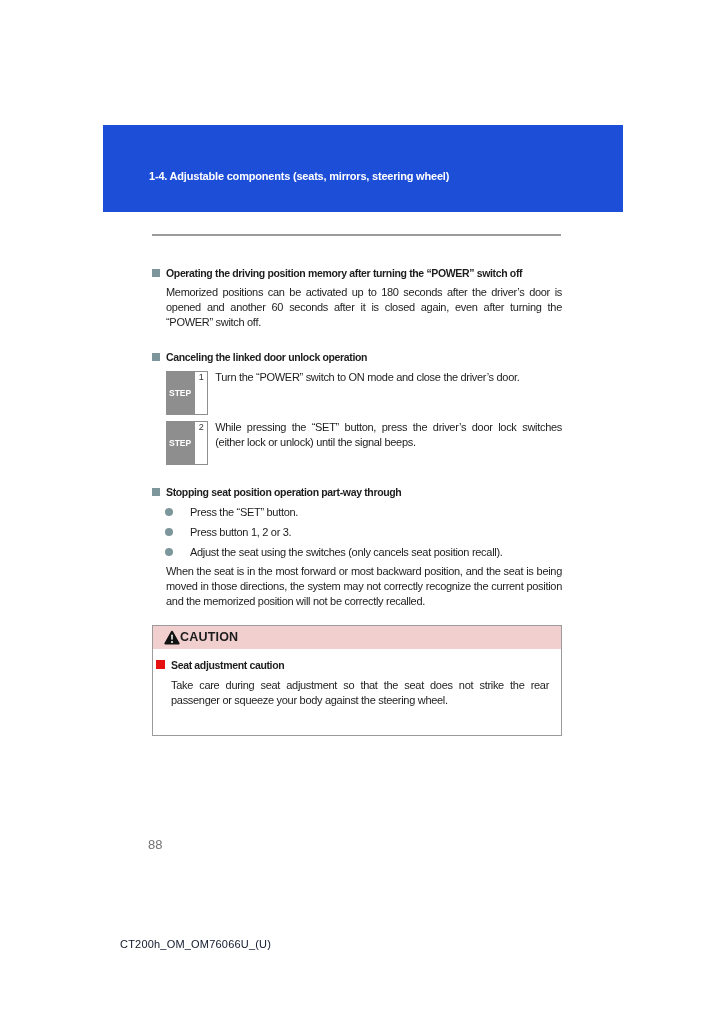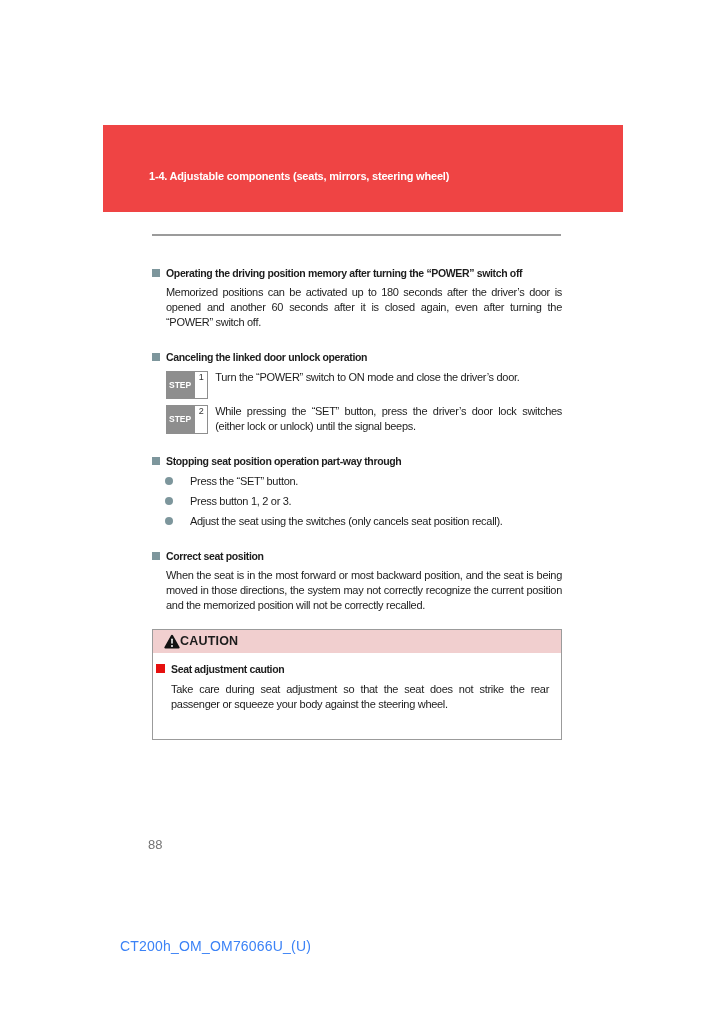--- a/index.html
+++ b/index.html
@@ -2,42 +2,42 @@
 <html><head>
 <meta charset="utf-8">
 <style>
   * { margin:0; padding:0; box-sizing:border-box; }
   html,body { width:728px; height:1030px; background:#ffffff;
     font-family:"Liberation Sans", sans-serif; color:#1d1d1d; }
   body { position:relative; overflow:hidden; }
 
   
   .banner { position:absolute; left:103px; top:125px; width:520px; height:87px;
-    background:#ef4444; }
+    background:#1d4ed8; }
   .banner-text { position:absolute; left:46px; top:45px; color:#ffffff;
     font-size:11px; font-weight:bold; letter-spacing:-0.2px; white-space:nowrap; }
 
   
   .rule { position:absolute; left:152px; top:234px; width:409px; height:2px;
     background:#9b9b9b; }
 
   
   .content { position:absolute; left:152px; top:246px; width:410px;
     font-size:11px; line-height:15px; letter-spacing:-0.3px; }
 
   .sec-heading { display:flex; align-items:flex-start; gap:6px; margin-top:20px;
     font-size:10.5px; font-weight:bold; letter-spacing:-0.35px; white-space:nowrap; }
   .sq { width:8px; height:8px; background:#7d969c; flex:none; margin-top:3px; }
 
   .para { margin:4px 0 0 14px; text-align:justify; }
 
   .step { display:flex; gap:7px; margin:5px 0 0 14px; }
   .badge { display:flex; flex:none; margin-top:1px; }
   .badge-label { background:#8e8e8e; color:#ffffff; font-size:8.5px; font-weight:bold;
-    line-height:12px; padding:8px 3px; letter-spacing:0; }
+    line-height:12px; padding:16px 3px; letter-spacing:0; }
   .badge-num { background:#ffffff; border:1px solid #8e8e8e; color:#333333;
     font-size:9px; line-height:10px; width:14px; text-align:center; letter-spacing:0; }
   .step-text { text-align:justify; }
 
   .bullet { display:flex; gap:17px; margin:5px 0 0 13px; }
   .dot { width:8px; height:8px; border-radius:50%; background:#7d969c; flex:none;
     margin-top:3px; }
 
   
   .caution { margin-top:16px; border:1px solid #9b9b9b; }
@@ -46,21 +46,21 @@
     letter-spacing:0.2px; }
   .warning-icon { flex:none; display:flex; }
   .caution-body { padding:9px 12px 11px 3px; }
   .c-heading { display:flex; align-items:flex-start; gap:6px; font-size:10.5px;
     font-weight:bold; letter-spacing:-0.35px; white-space:nowrap; }
   .c-sq { width:9px; height:9px; background:#e6100f; flex:none; margin-top:2px; }
   .c-text { margin:5px 0 16px 15px; text-align:justify; }
 
   
   .page-num { position:absolute; left:148px; top:837px; font-size:13px; color:#737373; }
-  .doc-code { position:absolute; left:120px; top:938px; font-size:14px; color:#3b82f6;
+  .doc-code { position:absolute; left:120px; top:938px; font-size:11px; color:#0f172a;
     letter-spacing:0.2px; }
 </style>
 </head>
 <body>
 
 <div class="banner">
   <div class="banner-text">1-4. Adjustable components (seats, mirrors, steering wheel)</div>
 </div>
 
 <div class="rule"></div>
@@ -102,24 +102,20 @@
   </div>
   <div class="bullet">
     <span class="dot"></span>
     <span>Press button 1, 2 or 3.</span>
   </div>
   <div class="bullet">
     <span class="dot"></span>
     <span>Adjust the seat using the switches (only cancels seat position recall).</span>
   </div>
 
-  <div class="sec-heading">
-    <span class="sq"></span>
-    <span>Correct seat position</span>
-  </div>
   <div class="para">When the seat is in the most forward or most backward position, and the seat is being moved in those directions, the system may not correctly recognize the current position and the memorized position will not be correctly recalled.</div>
 
   <div class="caution">
     <div class="caution-header">
       <span class="warning-icon">
         <svg width="16" height="15" viewBox="0 0 16 15">
           <path d="M8 0.8 C8.4 0.8 8.7 1 8.9 1.35 L15.5 13 C15.9 13.7 15.5 14.4 14.7 14.4 H1.3 C0.5 14.4 0.1 13.7 0.5 13 L7.1 1.35 C7.3 1 7.6 0.8 8 0.8 Z" fill="#121212"></path>
           <rect x="7.25" y="4.6" width="1.5" height="5.2" rx="0.7" fill="#ffffff"></rect>
           <circle cx="8" cy="11.9" r="1" fill="#ffffff"></circle>
         </svg>

